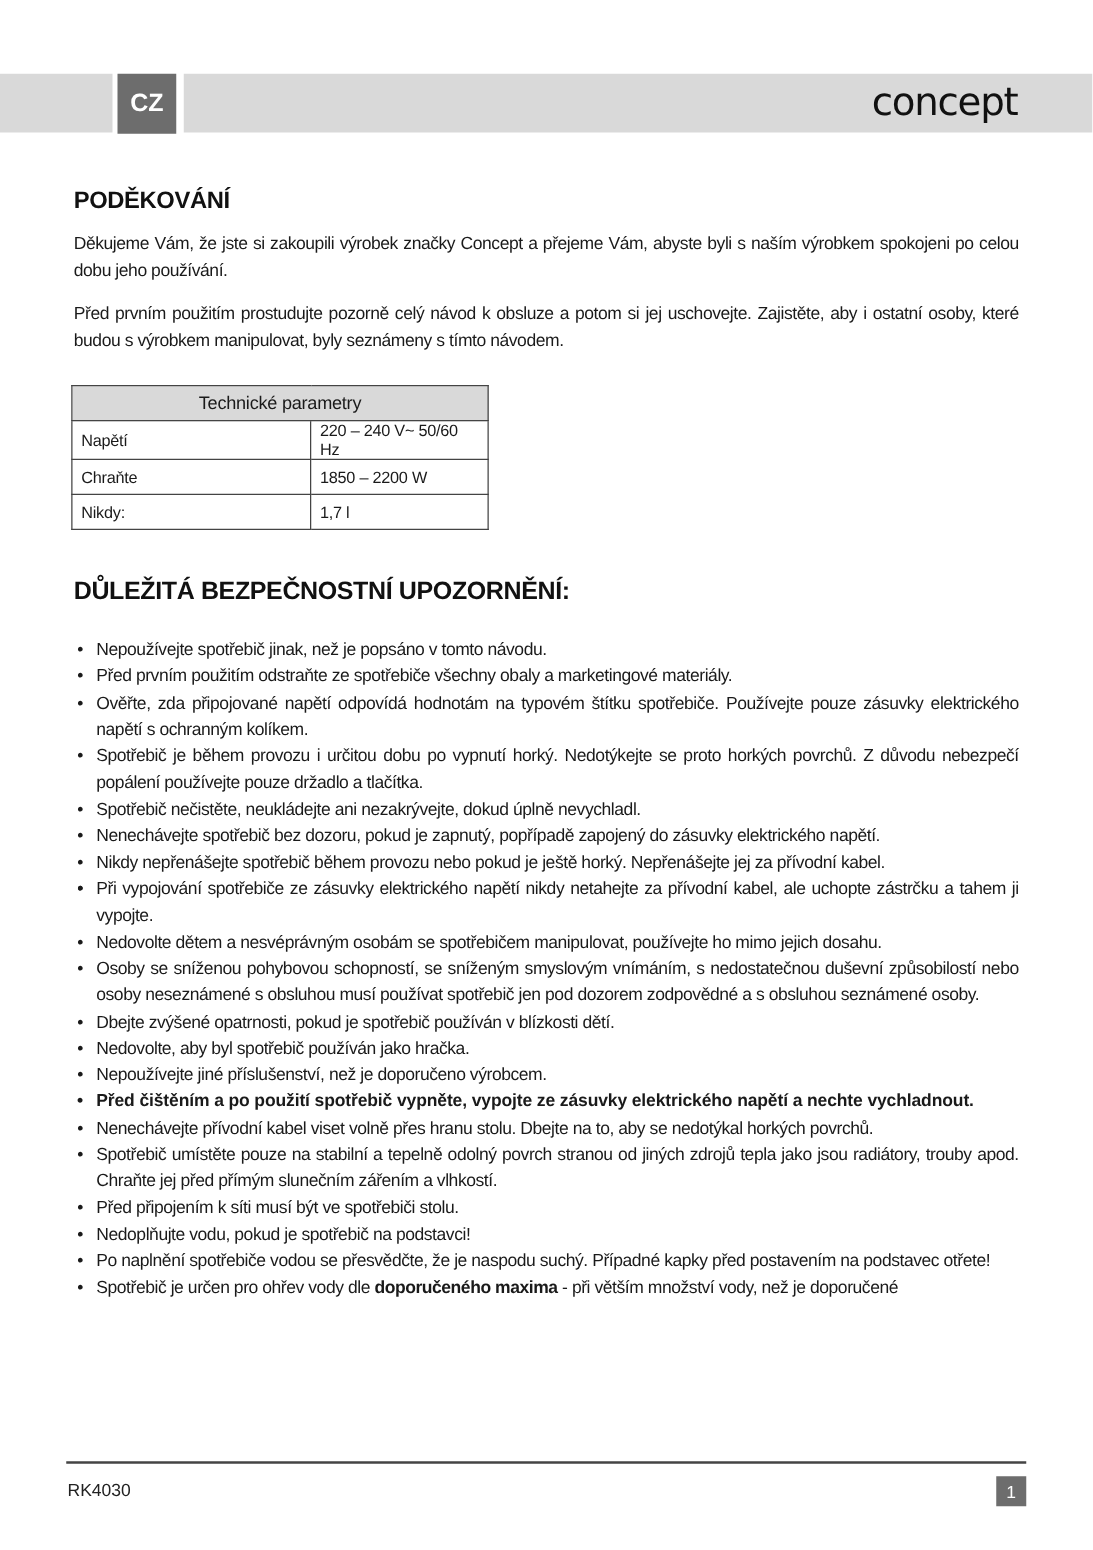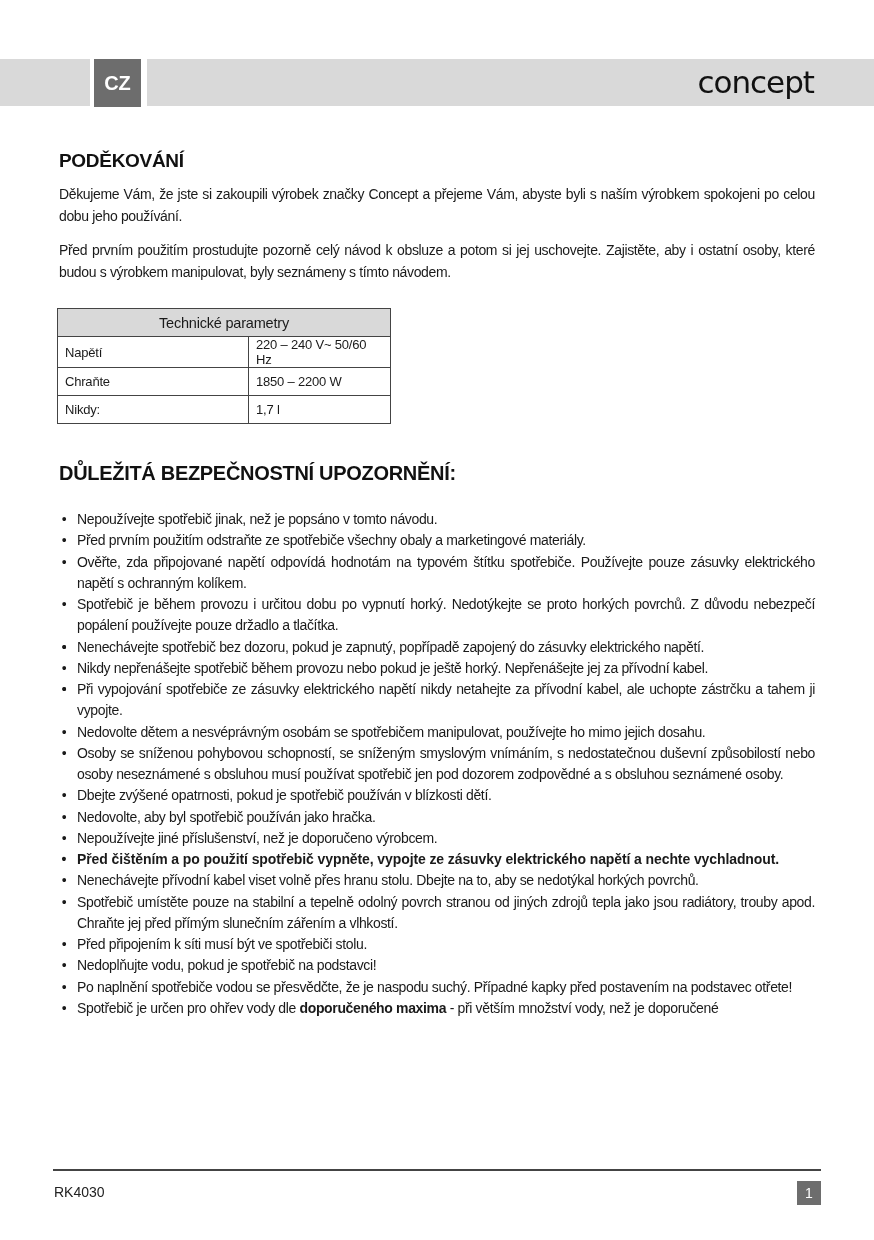--- a/index.html
+++ b/index.html
@@ -73,21 +73,21 @@
   </tr>
 </tbody>
   </table>
 
 <h2 class="h-safety">DŮLEŽITÁ BEZPEČNOSTNÍ UPOZORNĚNÍ:</h2>
 <ul class="safety" id="safety-list">
     <li><span class="bullet">•</span><span>Nepoužívejte spotřebič jinak, než je popsáno v tomto návodu.</span></li>
     <li><span class="bullet">•</span><span>Před prvním použitím odstraňte ze spotřebiče všechny obaly a marketingové materiály.</span></li>
     <li><span class="bullet">•</span><span>Ověřte, zda připojované napětí odpovídá hodnotám na typovém štítku spotřebiče. Používejte pouze zásuvky elektrického napětí s ochranným kolíkem.</span></li>
     <li><span class="bullet">•</span><span>Spotřebič je během provozu i určitou dobu po vypnutí horký. Nedotýkejte se proto horkých povrchů. Z důvodu nebezpečí popálení používejte pouze držadlo a tlačítka.</span></li>
-    <li><span class="bullet">•</span></li>
+    <li><span class="bullet">•</span><span>Spotřebič nečistěte, neukládejte ani nezakrývejte, dokud úplně nevychladl.</span></li>
     <li><span class="bullet">•</span><span>Nenechávejte spotřebič bez dozoru, pokud je zapnutý, popřípadě zapojený do zásuvky elektrického napětí.</span></li>
     <li><span class="bullet">•</span><span>Nikdy nepřenášejte spotřebič během provozu nebo pokud je ještě horký. Nepřenášejte jej za přívodní kabel.</span></li>
     <li><span class="bullet">•</span></li>
     <li><span class="bullet">•</span><span>Při vypojování spotřebiče ze zásuvky elektrického napětí nikdy netahejte za přívodní kabel, ale uchopte zástrčku a tahem ji vypojte.</span></li>
     <li><span class="bullet">•</span><span>Nedovolte dětem a nesvéprávným osobám se spotřebičem manipulovat, používejte ho mimo jejich dosahu.</span></li>
     <li><span class="bullet">•</span><span>Osoby se sníženou pohybovou schopností, se sníženým smyslovým vnímáním, s nedostatečnou duševní způsobilostí nebo osoby neseznámené s obsluhou musí používat spotřebič jen pod dozorem zodpovědné a s obsluhou seznámené osoby.</span></li>
     <li><span class="bullet">•</span><span>Dbejte zvýšené opatrnosti, pokud je spotřebič používán v blízkosti dětí.</span></li>
     <li><span class="bullet">•</span><span>Nedovolte, aby byl spotřebič používán jako hračka.</span></li>
     <li><span class="bullet">•</span><span>Nepoužívejte jiné příslušenství, než je doporučeno výrobcem.</span></li>
     <li class="bold"><span class="bullet">•</span><span>Před čištěním a po použití spotřebič vypněte, vypojte ze zásuvky elektrického napětí a nechte vychladnout.</span></li>

